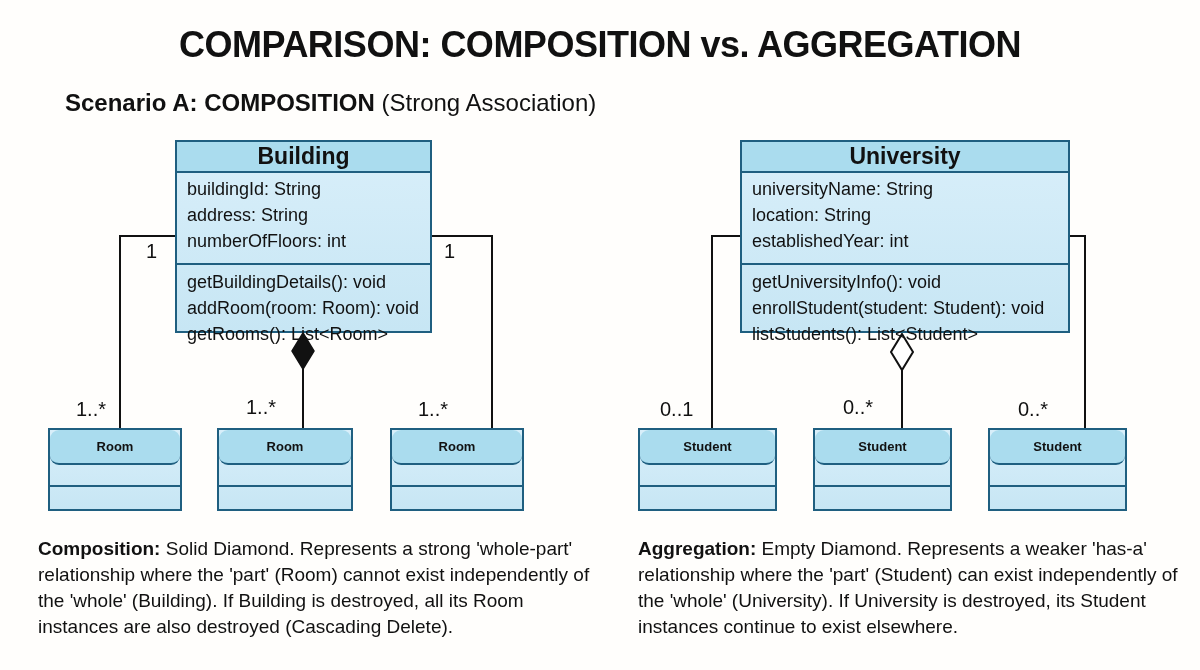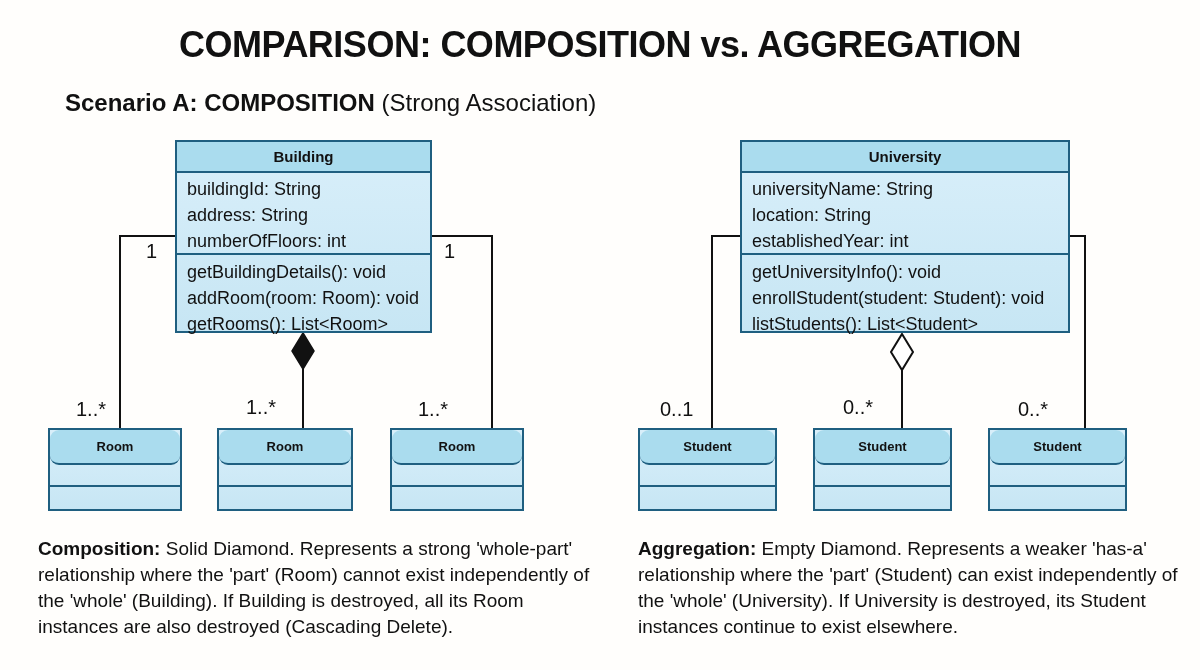--- a/index.html
+++ b/index.html
@@ -21,22 +21,22 @@
   .classbox{
     position:absolute;z-index:2;box-sizing:border-box;
     border:2px solid var(--border,#1f5f80);
     background:linear-gradient(180deg,#d9effa,#c7e6f4);
   }
   .classbox .hdr{
     background:var(--header_fill,#aadcee);
     border-bottom:2px solid var(--border,#1f5f80);
     font-weight:bold;text-align:center;
   }
-  .big .hdr{height:29px;line-height:29px;font-size:15px;}
-  .big .attrs{height:82px;border-bottom:2px solid var(--border,#1f5f80);padding:3px 0 0 10px;box-sizing:border-box;}
+  .big .hdr{height:29px;line-height:29px;font-size:23px;}
+  .big .attrs{height:92px;border-bottom:2px solid var(--border,#1f5f80);padding:3px 0 0 10px;box-sizing:border-box;}
   .big .ops{padding:4px 0 0 10px;}
   .mline{font-size:18px;line-height:26px;white-space:nowrap;}
   .small .hdr{height:33px;line-height:33px;font-size:13px;border-radius:9px;}
   .small .row{height:20px;border-bottom:2px solid var(--border,#1f5f80);}
   .small .row.last{border-bottom:none;height:22px;}
   .mult{position:absolute;z-index:3;font-size:20px;white-space:nowrap;}
   .note{position:absolute;top:536px;width:562px;font-size:19px;line-height:26px;}
   .note .b{font-weight:bold;}
 </style>
 </head>

